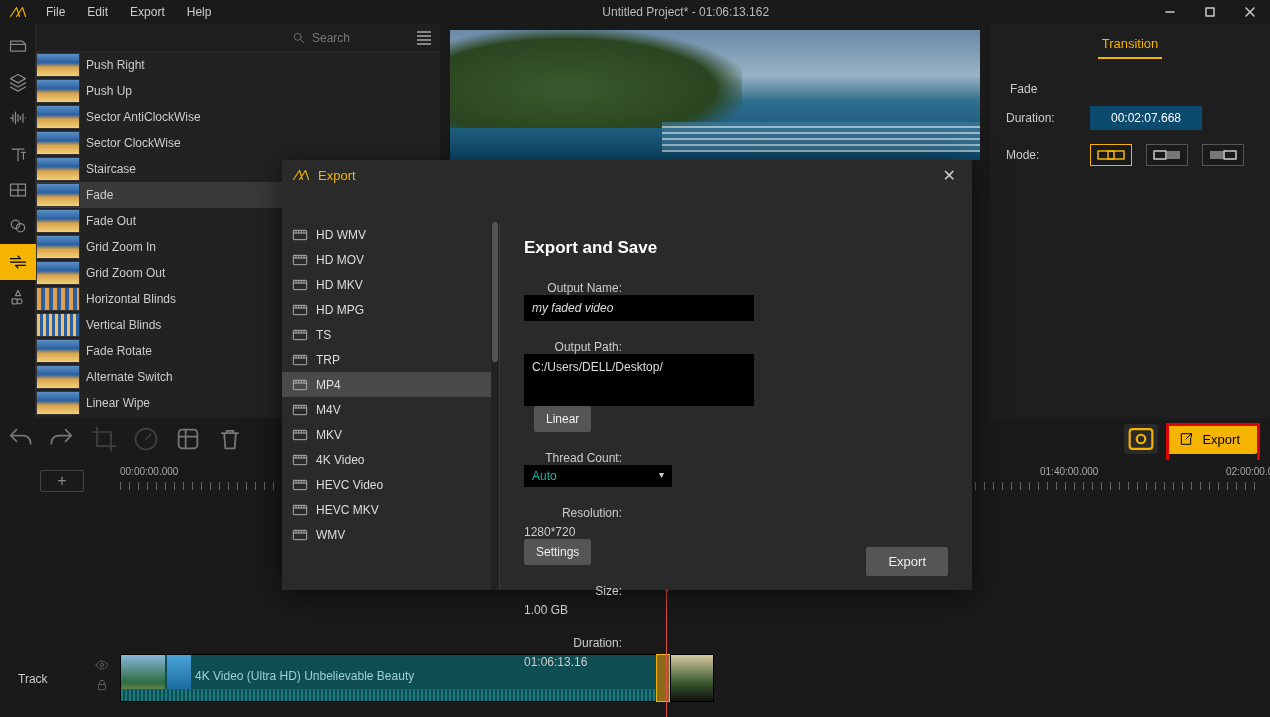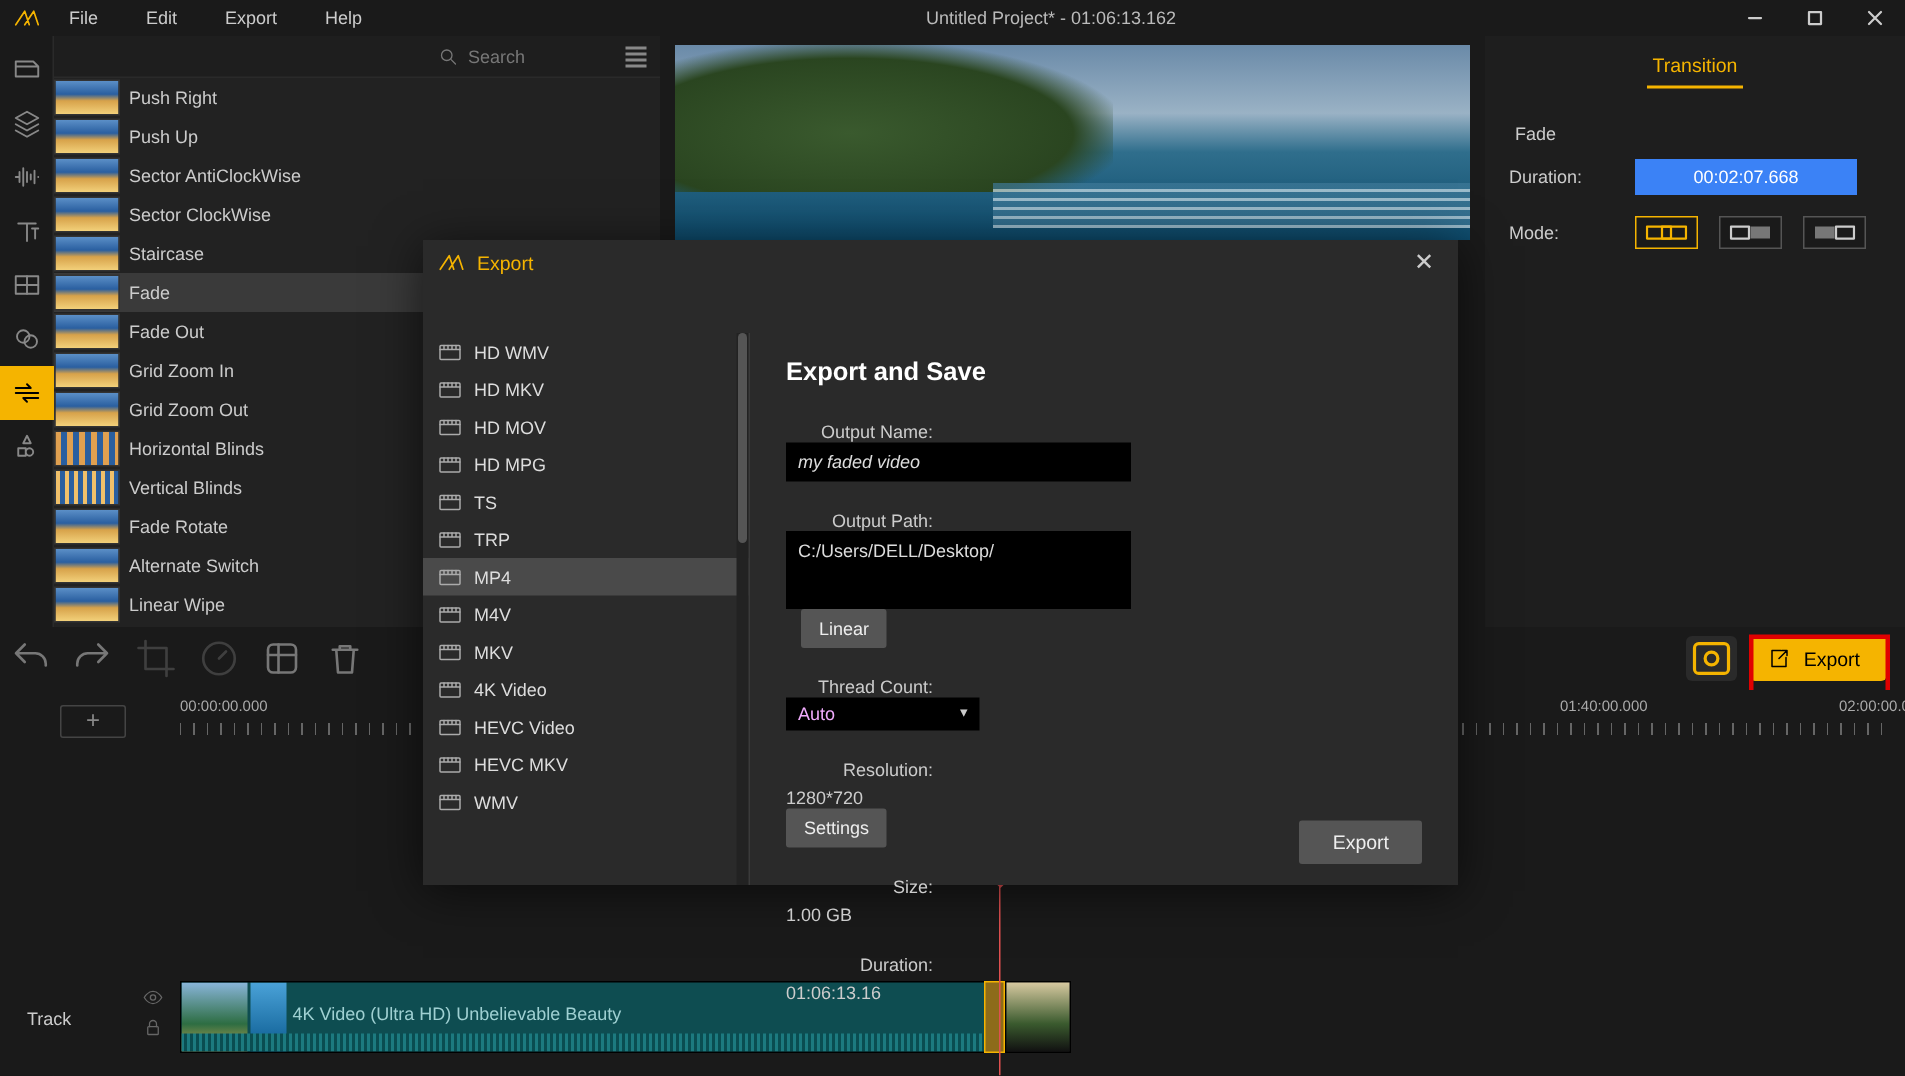--- a/index.html
+++ b/index.html
@@ -2,21 +2,21 @@
 <html><head>
 <meta charset="utf-8">
 <style>
   * { box-sizing: border-box; margin: 0; padding: 0; font-family: "Segoe UI", Arial, sans-serif; }
   body { width: 1270px; height: 717px; background: #1a1a1a; color: #ccc; overflow: hidden; position: relative; }
 
   
   .titlebar { height: 24px; background: #1a1a1a; display: flex; align-items: center; font-size: 12px; color: #ccc; }
   .titlebar .logo { width: 36px; height: 24px; display: flex; align-items: center; justify-content: center; }
   .titlebar .logo svg { width: 18px; height: 14px; }
-  .titlebar .menu { display: flex; gap: 12px; justify-content: space-between; }
+  .titlebar .menu { display: flex; gap: 2px; justify-content: space-between; }
   .titlebar .menu span { padding: 4px 10px; cursor: pointer; }
   .titlebar .title { flex: 1; text-align: center; color: #bbb; }
   .titlebar .winbtns { display: flex; }
   .titlebar .winbtns span { width: 40px; height: 24px; display:flex; align-items:center; justify-content:center; cursor:pointer; }
 
   
   .left-tools { position:absolute; top:24px; left:0; width:36px; bottom:0; background:#1a1a1a; border-right:1px solid #2a2a2a; display:flex; flex-direction:column; align-items:center; padding-top:4px; gap:0; }
   .left-tools .tool { width:36px; height:36px; display:flex; align-items:center; justify-content:center; cursor:pointer; color:#888; }
   .left-tools .tool.active { background:#f5b400; color:#000; }
   .left-tools .tool svg { width:20px; height:20px; }
@@ -41,21 +41,21 @@
   .preview .island { position:absolute; left:0; top:0; width:55%; height:75%; background:radial-gradient(ellipse at 40% 60%, #3a5a2e 0%, #2a4520 60%, rgba(0,0,0,0) 75%);}
   .preview .wave { position:absolute; bottom:8px; left:40%; width:60%; height:30px; background:repeating-linear-gradient(0deg,#cfe3ec 0 2px,#3f7a99 2px 6px); opacity:0.7;}
 
   
   .right-panel { position:absolute; top:24px; right:0; width:280px; height:394px; background:#1e1e1e; padding:0 16px;}
   .right-panel .tab-row { height:40px; display:flex; align-items:center; justify-content:center;}
   .right-panel .tab { color:#f5b400; font-size:13px; padding:6px 4px; border-bottom:2px solid #f5b400; cursor:pointer;}
   .right-panel .sect-label { font-size:12px; color:#ccc; margin:18px 0 10px 4px;}
   .right-panel .prop-row { display:flex; align-items:center; font-size:12px; color:#ccc; margin-bottom:14px; gap:14px;}
   .right-panel .prop-row .plabel{ width:70px;}
-  .right-panel .dur-input { background:#3b82f6; color:#fff; font-size:12px; padding:5px 8px; border:none; width:148px; text-align:center;}
+  .right-panel .dur-input { background:#0c4a6e; color:#fff; font-size:12px; padding:5px 8px; border:none; width:112px; text-align:center;}
   .right-panel .mode-btn { width:42px; height:22px; border:1px solid #555; display:flex; align-items:center; justify-content:center; cursor:pointer; background:#1a1a1a;}
   .right-panel .mode-btn.active { border:1px solid #f5b400;}
   .right-panel .mode-btn svg{ width:28px; height:12px;}
 
   
   .tool-row { position:absolute; top:418px; left:0; right:0; height:42px; background:#1a1a1a; display:flex; align-items:center; padding:0 6px; gap:14px;}
   .tool-row .tbtn { width:28px; height:28px; display:flex; align-items:center; justify-content:center; color:#777; cursor:pointer;}
   .tool-row .spacer{flex:1;}
   .export-group{ display:flex; align-items:center; gap:8px; margin-right:6px;}
   .export-settings-btn{ width:34px; height:30px; background:#2a2a2a; border-radius:4px; display:flex; align-items:center; justify-content:center; cursor:pointer; color:#f5b400;}
@@ -101,21 +101,21 @@
   .dialog .fmt-item { height:25px; display:flex; align-items:center; gap:8px; padding:0 10px; font-size:12px; color:#ddd; cursor:pointer;}
   .dialog .fmt-item.selected { background:#4a4a4a;}
   .dialog .fmt-item svg{width:16px;height:14px;stroke:#aaa;}
 
   .dialog .form { flex:1; padding:16px 24px; font-size:13px; color:#ccc;}
   .dialog .form h3 { color:#fff; font-size:17px; font-weight:600; margin-bottom:18px;}
   .dialog .form .frow { display:flex; align-items:flex-start; margin-bottom:14px;flex-direction:column;}
   .dialog .form .flabel { width:110px; text-align:right; padding-right:12px; padding-top:5px; font-size:12px;}
   .dialog .form input[type=text]{ background:#000; border:none; color:#ddd; font-size:12px; padding:6px 8px; width:230px;font-style:italic;}
   .dialog .form textarea { background:#000; border:none; color:#ddd; font-size:12px; padding:6px 8px; width:230px; height:52px; resize:none;}
-  .dialog .form select { background:#000; border:none; color:#f0abfc; font-size:12px; padding:4px 8px; width:129px; appearance:none;}
+  .dialog .form select { background:#000; border:none; color:#14b8a6; font-size:12px; padding:4px 8px; width:148px; appearance:none;}
   .dialog .form .sel-wrap{position:relative; display:inline-block;}
   .dialog .form .sel-wrap::after{content:"▾"; position:absolute; right:8px; top:4px; color:#ccc; font-size:10px; pointer-events:none;}
   .dialog .form .btn { background:#555; color:#eee; font-size:12px; padding:6px 12px; border:none; cursor:pointer; border-radius:2px;}
   .dialog .form .fval{ padding-top:5px; font-size:12px;}
   .dialog .export-final { position:absolute; right:24px; bottom:14px; background:#555; color:#eee; font-size:13px; padding:7px 22px; border:none; cursor:pointer; border-radius:2px;}
 
   svg { fill:none; stroke:currentColor; stroke-width:1.5; stroke-linecap:round; stroke-linejoin:round;}
 </style>
 </head>
 <body>
@@ -422,28 +422,28 @@
               <rect x="2" y="3" width="20" height="14" rx="1"></rect>
               <path d="M2 7h20 M6 3v4 M10 3v4 M14 3v4 M18 3v4"></path>
             </svg>
             <span>HD WMV</span>
           </div>
           <div class="fmt-item">
             <svg viewBox="0 0 24 20">
               <rect x="2" y="3" width="20" height="14" rx="1"></rect>
               <path d="M2 7h20 M6 3v4 M10 3v4 M14 3v4 M18 3v4"></path>
             </svg>
+            <span>HD MOV</span>
+          </div>
+          <div class="fmt-item">
+            <svg viewBox="0 0 24 20">
+              <rect x="2" y="3" width="20" height="14" rx="1"></rect>
+              <path d="M2 7h20 M6 3v4 M10 3v4 M14 3v4 M18 3v4"></path>
+            </svg>
             <span>HD MKV</span>
-          </div>
-          <div class="fmt-item">
-            <svg viewBox="0 0 24 20">
-              <rect x="2" y="3" width="20" height="14" rx="1"></rect>
-              <path d="M2 7h20 M6 3v4 M10 3v4 M14 3v4 M18 3v4"></path>
-            </svg>
-            <span>HD MOV</span>
           </div>
           <div class="fmt-item">
             <svg viewBox="0 0 24 20">
               <rect x="2" y="3" width="20" height="14" rx="1"></rect>
               <path d="M2 7h20 M6 3v4 M10 3v4 M14 3v4 M18 3v4"></path>
             </svg>
             <span>HD MPG</span>
           </div>
           <div class="fmt-item">
             <svg viewBox="0 0 24 20">

